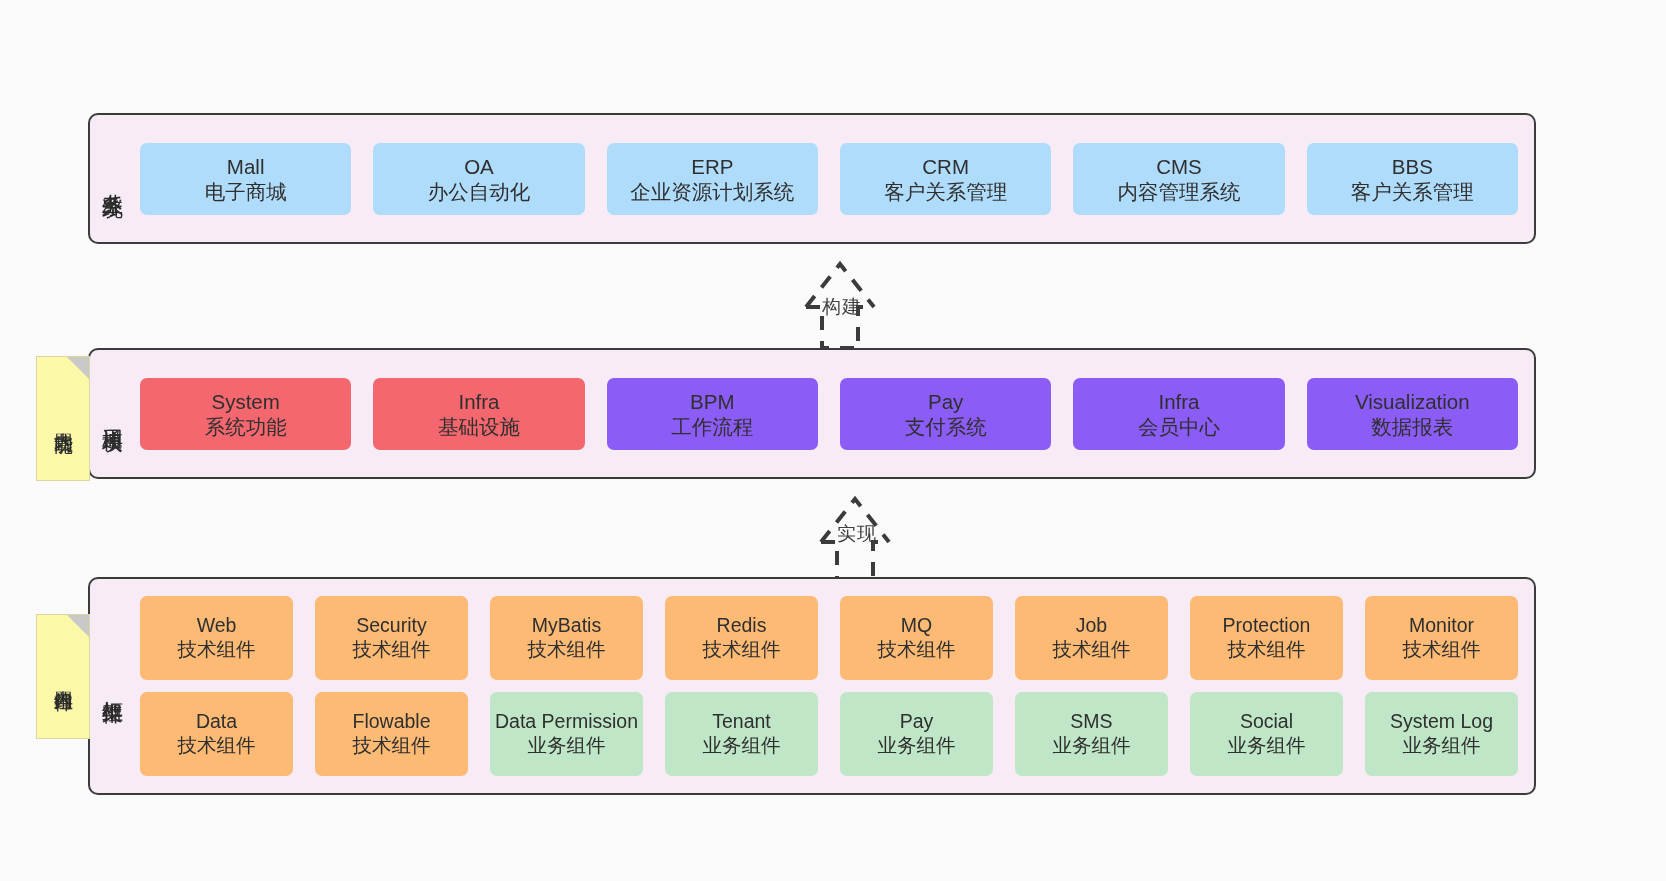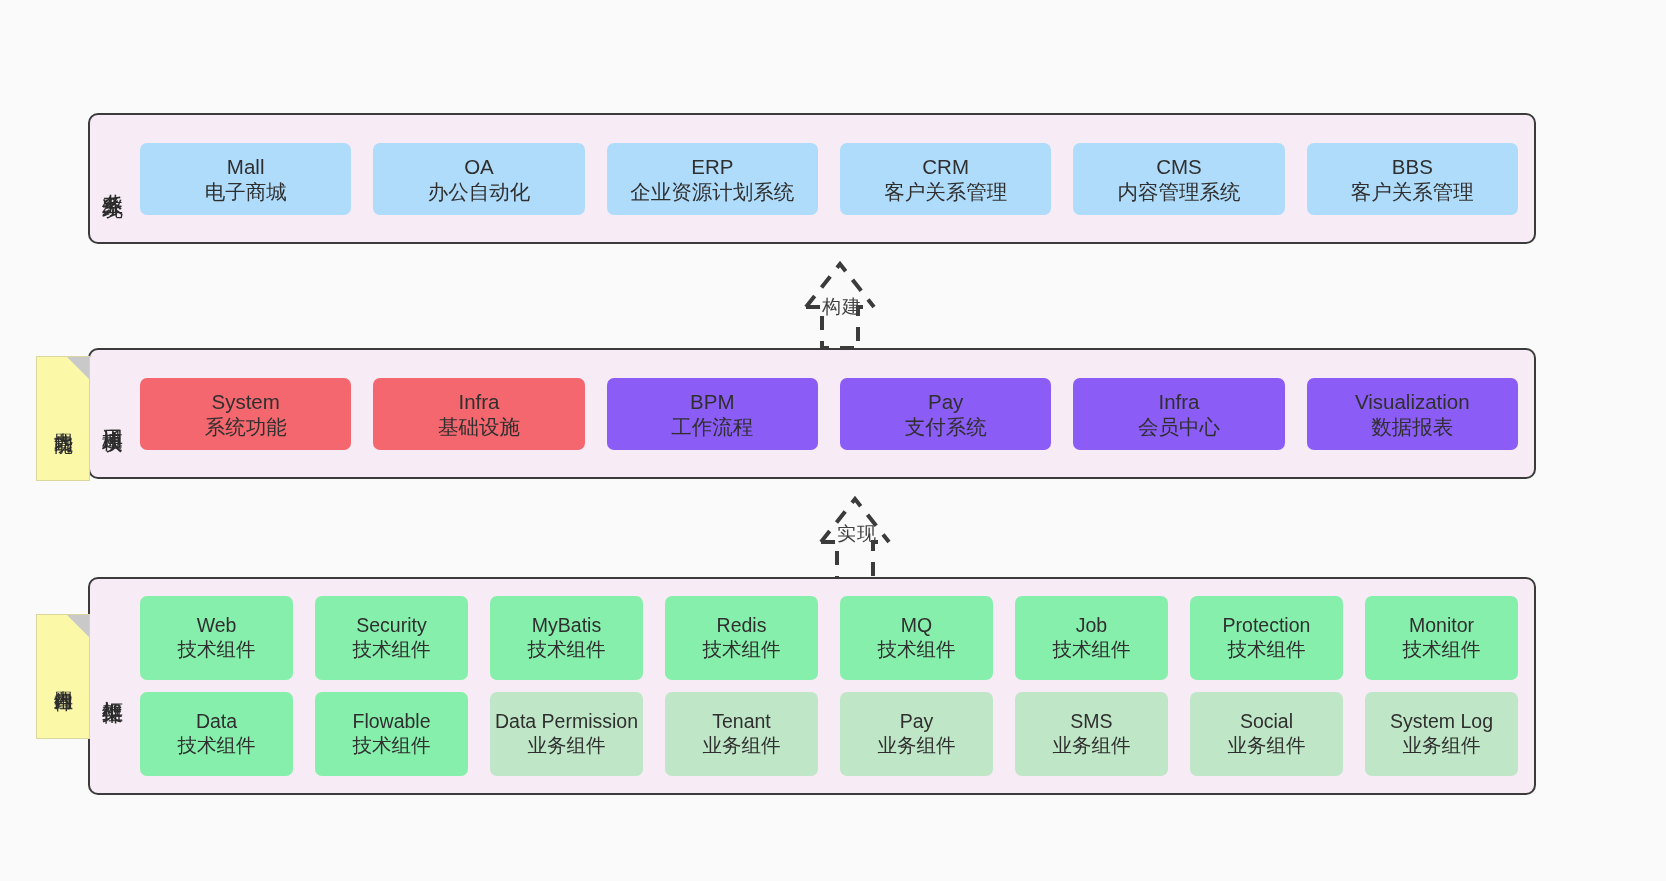--- a/index.html
+++ b/index.html
@@ -79,21 +79,21 @@
     color: #2f2f2f;
     padding: 6px 4px;
     min-height: 78px;
   }
   .card .ln { display: block; }
 
   
   .c-blue       { background: #b0dcfb; }
   .c-red        { background: #f4676e; }
   .c-pink       { background: #8b5cf6; }
-  .c-green      { background: #86efac; text-align: center; }
+  .c-green      { background: #fdba74; text-align: center; }
   .c-greenlight { background: #bfe6c6; }
 
   
   #layer-business {
     left: 88px;
     top: 113px;
     width: 1448px;
     height: 131px;
   }
   #layer-business .card { min-height: 72px; justify-content: center; }

